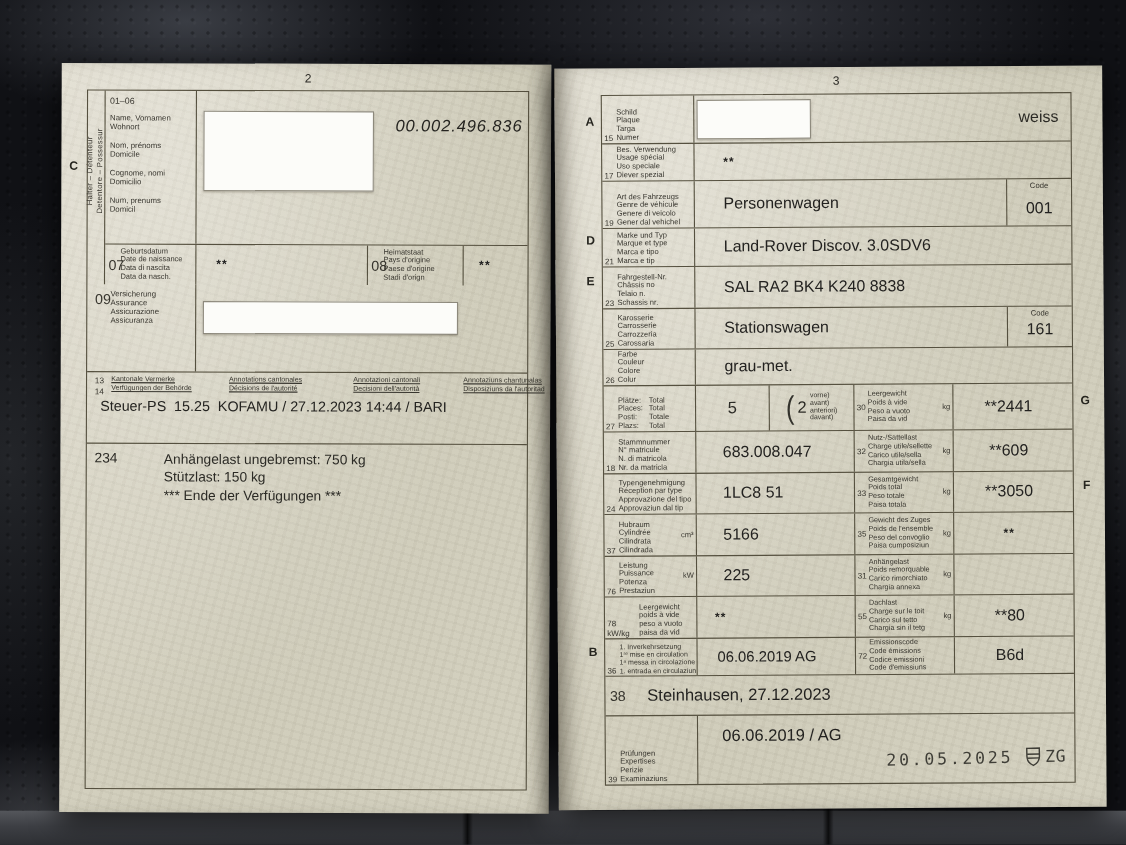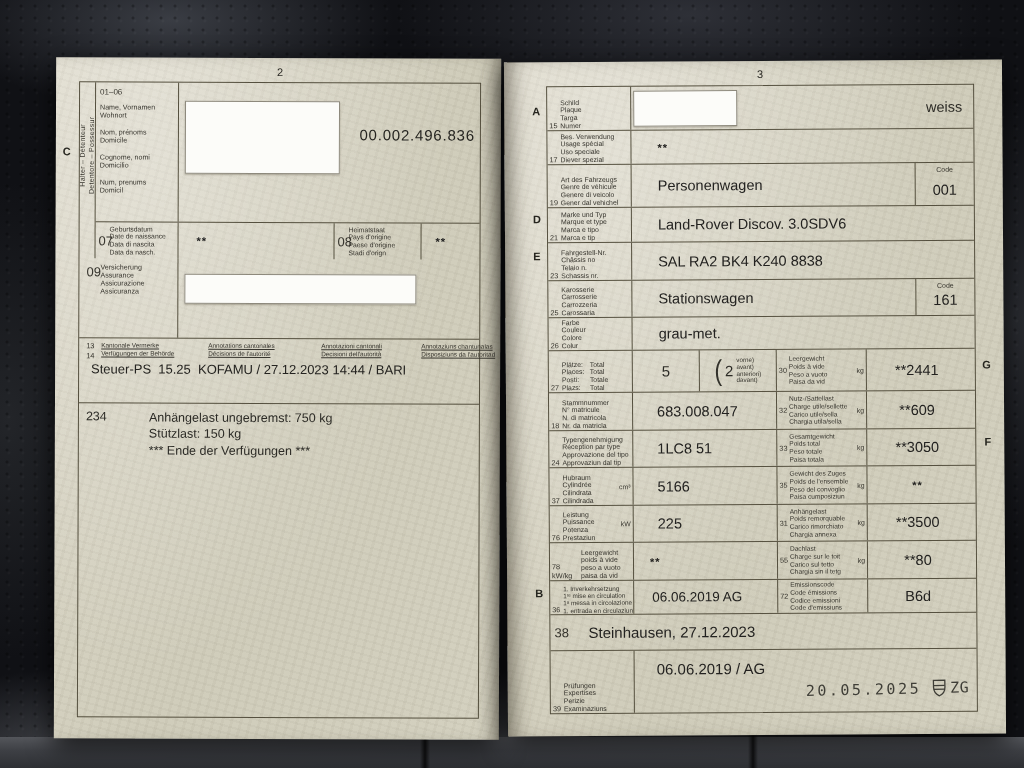--- a/index.html
+++ b/index.html
@@ -61,21 +61,21 @@
   .lsec-top{height:176px;display:flex;}
   .vcol{width:16px;border-right:1px solid var(--bd);position:relative;}
   .vwrap{position:absolute;left:-75px;top:64px;width:166px;height:18px;transform:rotate(-90deg);text-align:center;}
   .vwrap div{font-size:7px;line-height:1.25;letter-spacing:.3px;color:var(--lbl);}
   .ltop-right{flex:1;display:flex;flex-direction:column;}
   .names{height:140px;border-bottom:1px solid var(--bd);display:flex;}
   .nlbl{width:83px;border-right:1px solid var(--bd);padding:5px 1px 0 4px;}
   .range{font-size:8px;margin-bottom:7px;color:var(--lbl);}
   .holderlabels{font-size:7.1px;line-height:1.17;color:var(--lbl);}
   .ncontent{flex:1;position:relative;}
-  .docnum{position:absolute;right:5px;top:43px;font-size:15px;letter-spacing:.8px;color:#252420;}
+  .docnum{position:absolute;right:5px;top:23px;font-size:15px;letter-spacing:.8px;color:#252420;font-style:italic;}
   .whitebox{position:absolute;background:#fcfcf9;border:1px solid #8d897c;box-shadow:0 1px 2px rgba(70,60,40,.35);}
   .wb-name{left:6px;top:18px;width:155px;height:73px;}
   .r0708{height:36px;display:flex;}
   .lcl{border-right:1px solid var(--bd);display:flex;align-items:center;}
   .numcol{font-size:13px;color:var(--lbl);padding:0 1px 0 3px;width:14px;flex:none;}
   .smlbl{font-size:6.8px;line-height:1.14;color:var(--lbl);flex:1;}
   .stars{font-size:11px;font-weight:bold;letter-spacing:1px;display:flex;align-items:center;color:#222;}
   .r09{height:80px;border-bottom:1px solid var(--bd);display:flex;}
   .r09lbl{width:99px;border-right:1px solid var(--bd);position:relative;padding-left:16px;}
   .r09lbl .numcol{position:absolute;left:4px;top:6px;}
@@ -426,21 +426,20 @@
       </div>
       <div class="rv-left">225</div>
       <div class="rlbl2">
         <span class="numcol">31</span>
         <span class="smlbl ml">Anhängelast
 Poids remorquable
 Carico rimorchiato
 Chargia annexa</span>
         <span class="unit">kg</span>
       </div>
-      <div class="rv2">**3500</div>
     </div>
 
     <div class="rrow" style="height:38px;">
       <div class="rl">
         <span class="numcol num78">78 kW/kg</span>
         <span class="smlbl ml">Leergewicht
 poids à vide
 peso a vuoto
 paisa da vid</span>
       </div>

